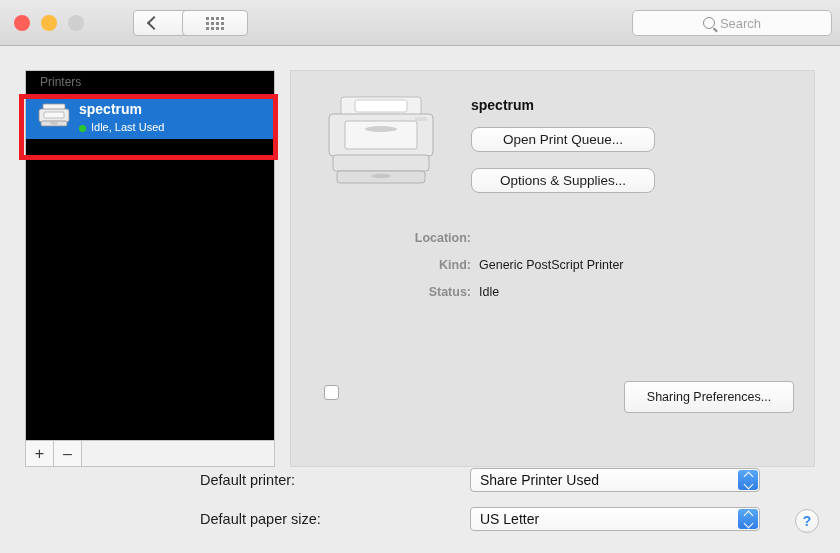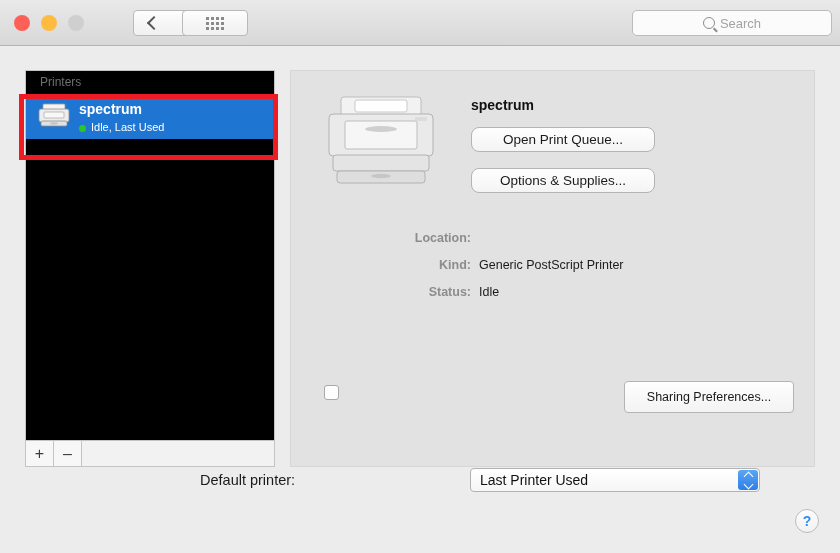--- a/index.html
+++ b/index.html
@@ -480,26 +480,36 @@
 
       <div id="share-row">
         <span class="checkbox"></span>
         <span id="btn-sharing">Sharing Preferences...</span>
       </div>
     </div>
 
     <div id="row-default-printer" class="bottom-row">
       <span class="bottom-label">Default printer:</span>
       <span class="popup">
-        <span class="val">Last Printer Used</span>
+        <span class="val">Share Printer Used</span>
         <span class="stepper">
           <i class="sc up"></i>
             <i class="sc down"></i>
         </span>
       </span>
     </div>
 
+    <div id="row-paper-size" class="bottom-row">
+      <span class="bottom-label">Default paper size:</span>
+      <span class="popup">
+        <span class="val">US Letter</span>
+        <span class="stepper">
+          <i class="sc up"></i>
+            <i class="sc down"></i>
+        </span>
+      </span>
+    </div>
   </div>
 
   <div id="help-btn">?</div>
 
   <div id="annotation"></div>
 </div>
 
 </body></html>

